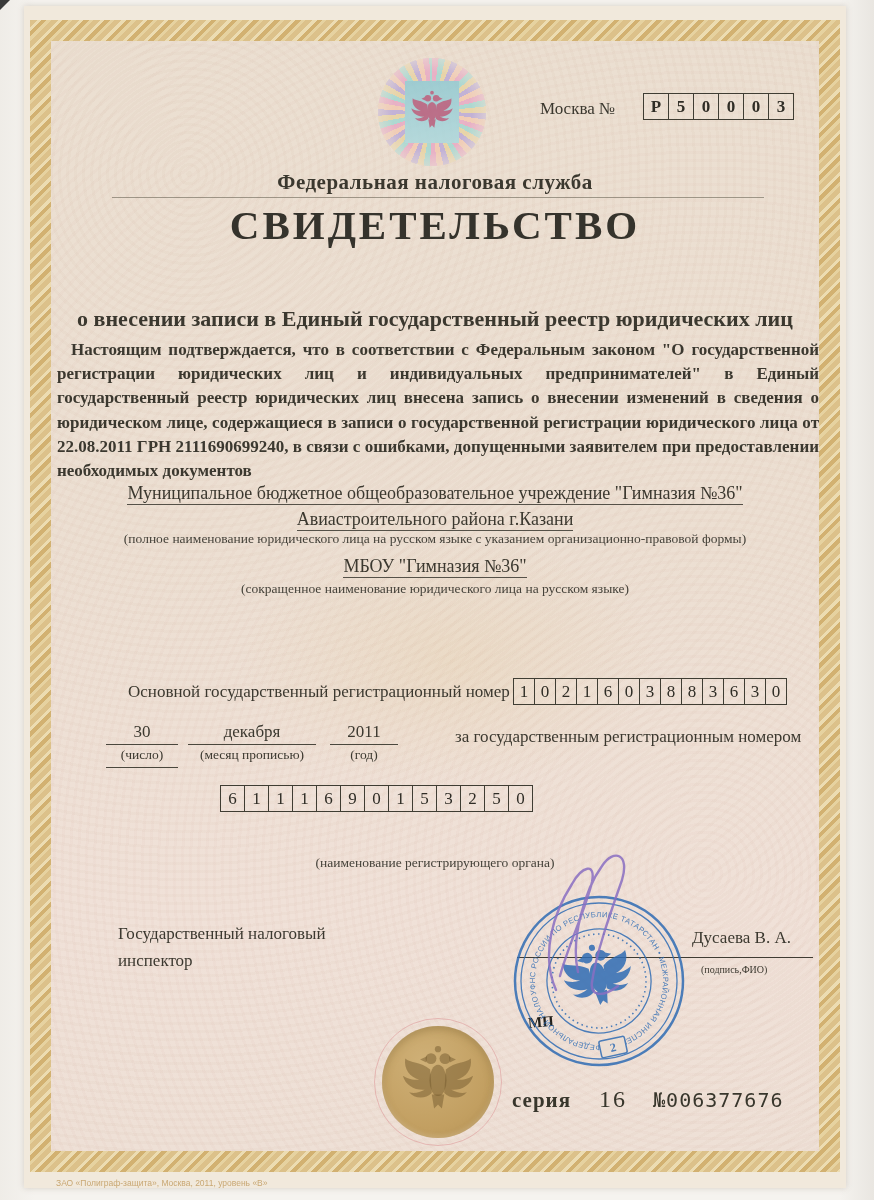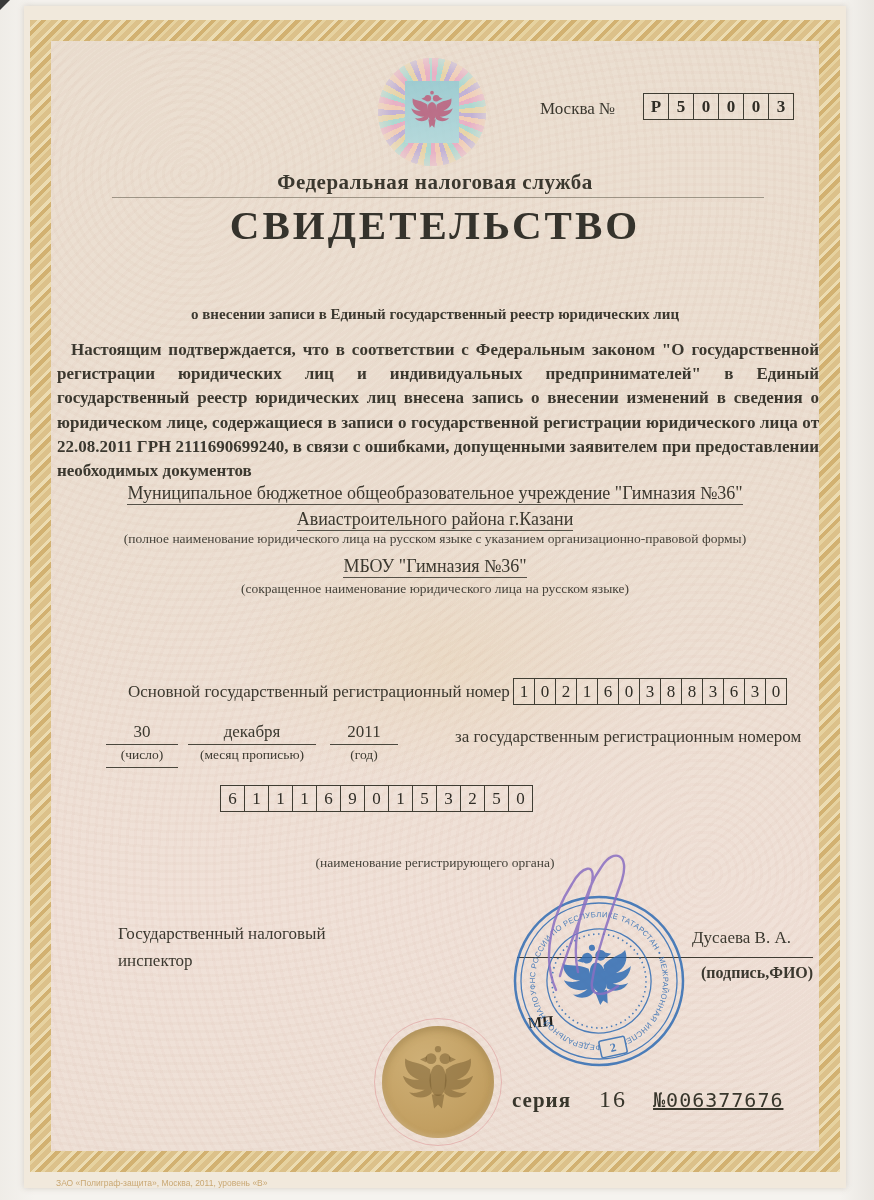--- a/index.html
+++ b/index.html
@@ -44,21 +44,21 @@
   .cell { height:27px; border:1px solid #3f3d33; margin-left:-1px; text-align:center;
           line-height:25px; font-size:17px; color:#2f2d26; background:rgba(255,255,255,.06); }
   .cell.w26 { width:26px; } .cell.w22 { width:22px; } .cell.w25 { width:25px; }
 
   .form-label { left:540px; top:99px; font-size:17px; }
   .form-cells { left:644px; top:93px; }
 
   .agency { top:170px; font-size:21px; letter-spacing:.5px; }
   .hairline { left:112px; top:197px; width:652px; height:1px; background:rgba(95,90,75,.55); }
   .main-title { top:201px; font-size:41px; letter-spacing:3px; color:#35332c; }
-  .subtitle { top:306px; font-size:15px; }
+  .subtitle { top:306px; font-size:22px; }
 
   .paragraph { left:57px; top:338px; width:762px; font-size:17px; font-weight:bold;
                line-height:24.2px; text-align:justify; text-align-last:left; text-indent:14px; }
 
   .u { border-bottom:1px solid #555148; padding-bottom:1px; }
   .org-full { top:480px; font-size:18px; line-height:26px; }
   .org-full-cap { top:531px; }
   .org-short { top:556px; font-size:18px; }
   .org-short-cap { top:581px; }
 
@@ -75,38 +75,38 @@
   .grn-label { left:455px; top:727px; font-size:17px; }
   .grn-cells { left:221px; top:785px; }
 
   .authority { left:62px; top:826px; width:754px; text-align:center; font-size:17px;
                border-bottom:1.5px solid #4a473d; padding-bottom:4px; }
   .authority-cap { top:855px; }
 
   .inspector { left:118px; top:920px; width:250px; font-size:17px; line-height:27px; }
   .signer { left:692px; top:928px; font-size:17px; }
   .sig-line { left:517px; top:957px; width:296px; height:0; border-top:1.5px solid #3f3c33; }
-  .sig-cap { left:701px; top:964px; font-size:16px;font-weight:bold; }
+  .sig-cap { left:701px; top:964px; font-size:10px; }
   .mp { left:528px; top:1014px; font-size:15px; font-weight:bold; color:#23211c; transform:rotate(-5deg); }
 
   .stamp { left:512px; top:894px; width:174px; height:174px; opacity:.85; transform:rotate(-12deg); }
   .autograph { left:518px; top:850px; width:172px; height:152px; opacity:.85; }
 
   .gold-ring { left:374px; top:1018px; width:128px; height:128px; border-radius:50%;
                border:1px solid rgba(222,155,155,.6); }
   .gold-seal { left:382px; top:1026px; width:112px; height:112px; border-radius:50%;
                background:radial-gradient(circle at 38% 32%,#cfb077,#c29f61 65%,#b28f52);
                box-shadow:inset 0 3px 8px rgba(110,85,40,.35), inset 0 -2px 5px rgba(255,240,210,.3);
                display:flex; align-items:center; justify-content:center; }
   .gold-seal svg { width:78px; height:78px; color:rgba(115,90,45,.5); }
 
   .series-row { left:512px; top:1080px; display:flex; align-items:baseline; color:#38362c; }
   .series-label { font-size:21px; font-weight:bold; letter-spacing:1px;margin-top:8px; }
   .series-region { font-family:Liberation Serif, serif; font-size:24px; margin-left:28px; letter-spacing:2px; }
-  .series-number { font-family:"DejaVu Sans Mono",monospace; font-size:20px; margin-left:26px; letter-spacing:1px;text-decoration:underline; }
+  .series-number { font-family:"DejaVu Sans Mono",monospace; font-size:20px; margin-left:26px; letter-spacing:1px; }
 
   .printer-note { left:56px; top:1178px; font-family:Liberation Sans, sans-serif;
                   font-size:8.5px; color:#c9a874;text-align:right; }
 </style>
 </head>
 <body>
 
 <svg width="0" height="0" style="position:absolute" aria-hidden="true">
   <symbol id="eagle" viewBox="0 0 100 100">
     <g fill="currentColor">

